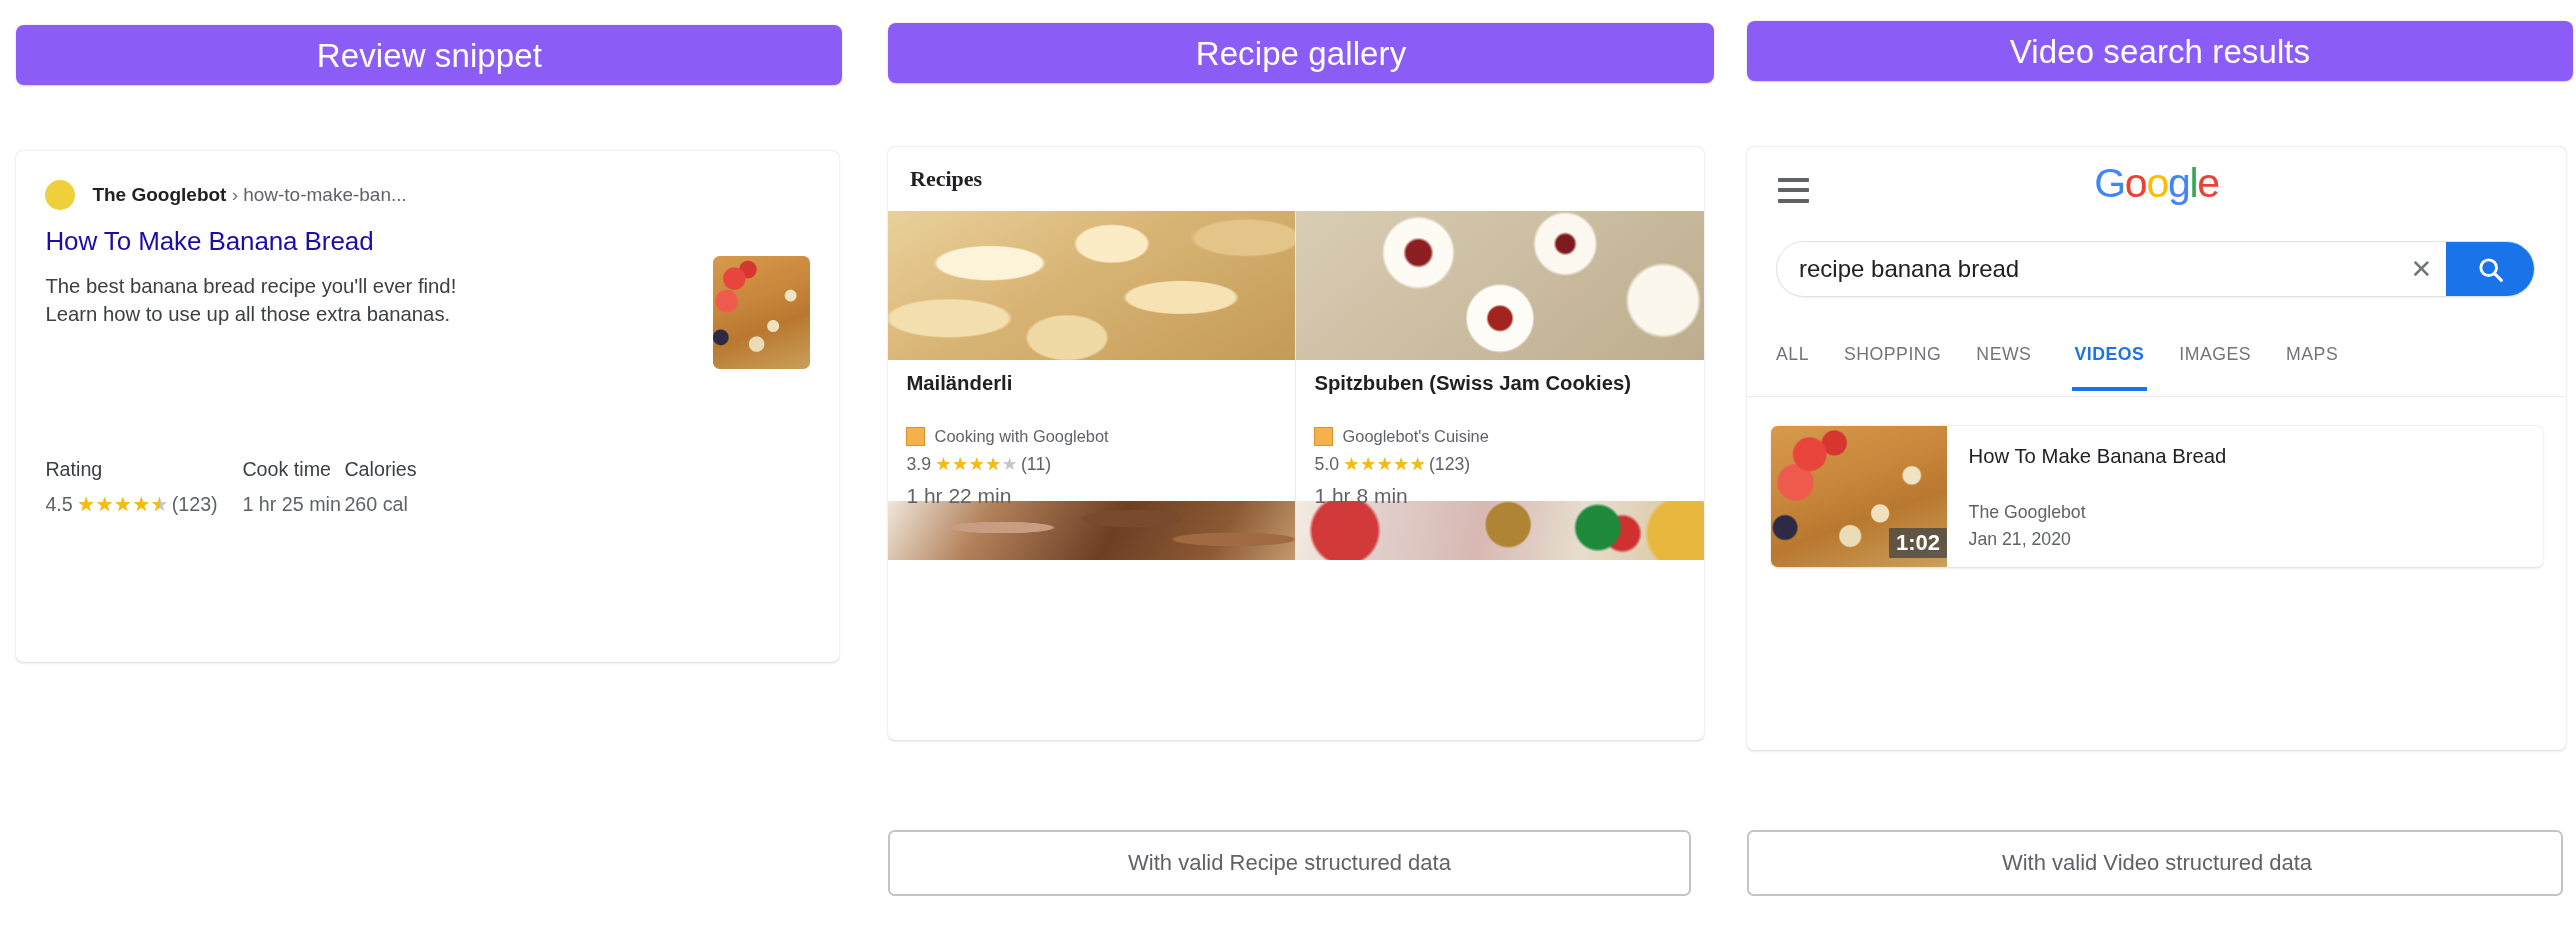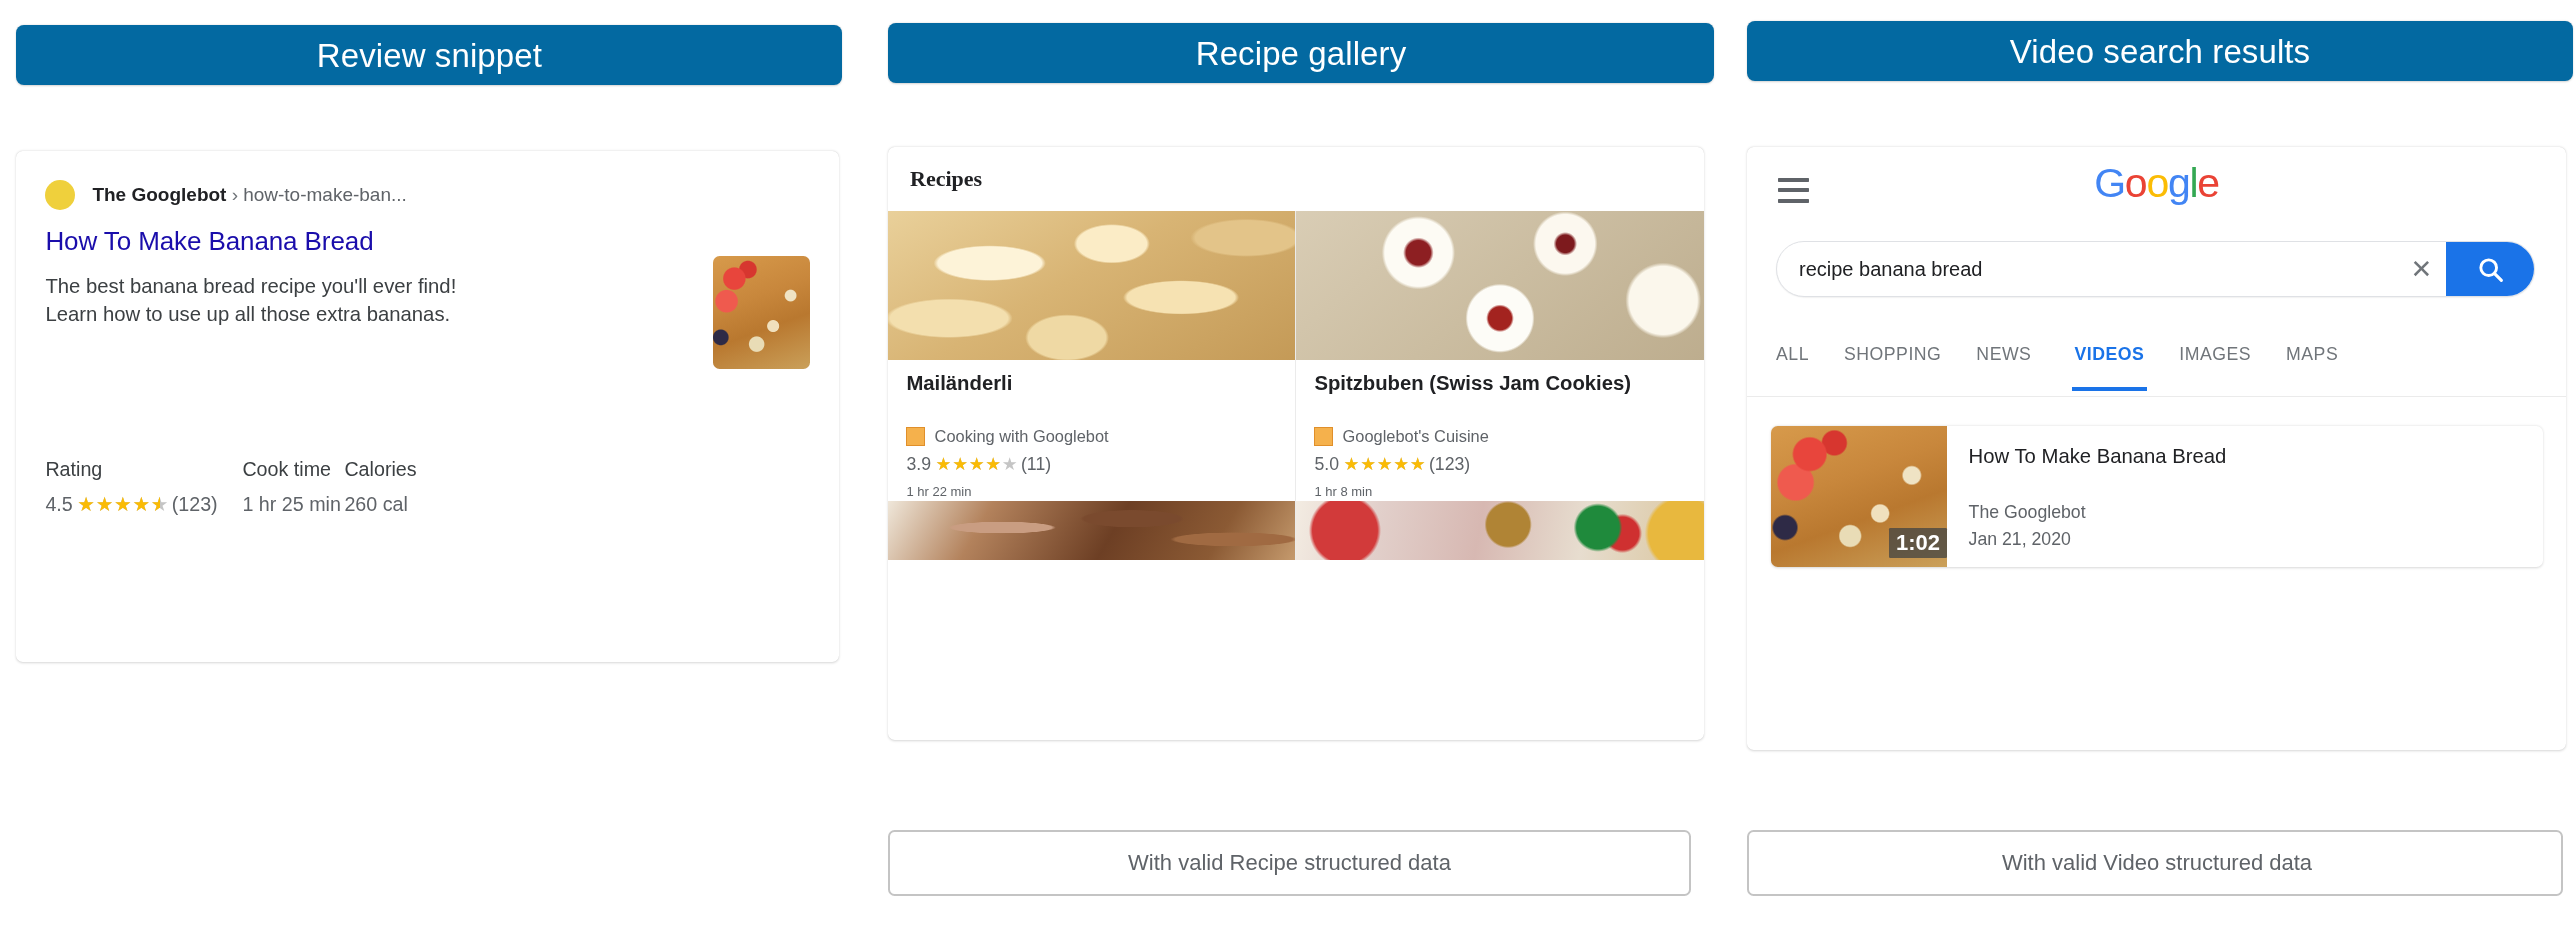--- a/index.html
+++ b/index.html
@@ -13,21 +13,21 @@
 
   
   .col{position:absolute;top:0;width:826px;height:948px;}
   .col-1{left:16.4px;}
   .col-2{left:888px;}
   .col-3{left:1747px;}
 
   
   .header-pill{
     position:absolute;left:0;top:25px;width:826px;height:60px;
-    background:#0369a1;border-radius:7.9px;
+    background:#8b5cf6;border-radius:7.9px;
     display:flex;align-items:center;justify-content:center;
     box-shadow:0 0.7px 2px rgba(0,0,0,.18);
   }
   .header-pill.h2{top:23px;}
   .header-pill.h3{top:21px;}
   .header-pill span{
     color:#ffffff;font-size:33px;font-weight:400;letter-spacing:0.1px;
     line-height:1;white-space:nowrap;
   }
 
@@ -94,21 +94,21 @@
   .rg-cell{width:50%;box-sizing:border-box;}
   .rg-cell.left{border-right:1.3px solid #ebebeb;}
   .rg-img{width:100%;height:149px;background-size:cover;background-position:center;}
   .rg-body{padding:10.5px 18.4px 11.8px 18.4px;box-sizing:border-box;height:141px;}
   .rg-title{font-size:20.3px;line-height:1.2;color:#202124;font-weight:700;min-height:50px;}
   .rg-src{display:flex;align-items:center;margin-top:6.6px;}
   .rg-fav{width:17px;height:17px;background:#f5b14c;border:0.7px solid #e08f2a;flex:0 0 auto;}
   .rg-src-name{margin-left:9.2px;font-size:16.4px;color:#5f6368;white-space:nowrap;}
   .rg-rating{display:flex;align-items:center;margin-top:7.9px;}
   .rg-rating .rating-num,.rg-rating .rating-count{font-size:17.7px;}
-  .rg-time{font-size:13px;color:#5f6368;margin-top:9.2px;}
+  .rg-time{font-size:21px;color:#5f6368;margin-top:9.2px;}
   .rg-img-bottom{width:100%;height:59px;background-size:cover;background-position:center top;}
 
   
   .vs-card{left:0;top:147px;width:819px;height:603px;}
   .vs-top{padding:22px 29px 0 29px;box-sizing:border-box;position:relative;height:79px;}
   .hamburger{position:absolute;left:31px;top:31px;width:31px;}
   .hamburger i{display:block;height:3.9px;background:#5f6368;border-radius:0.7px;margin-bottom:6.6px;}
   .hamburger i:last-child{margin-bottom:0;}
   .g-logo{
     position:absolute;left:50%;transform:translateX(-50%);top:15.7px;
@@ -117,21 +117,21 @@
   }
   .g-logo b{font-weight:400;font-family:"Liberation Sans", sans-serif;}
   .gl-b{color:#4285f4;} .gl-r{color:#ea4335;} .gl-y{color:#fbbc05;} .gl-g{color:#34a853;}
 
   .vs-search{
     position:absolute;left:29px;top:94px;width:759px;height:56px;
     border:0.7px solid #dfe1e5;border-radius:29px;background:#fff;
     box-shadow:0 0.7px 1.3px rgba(0,0,0,.07);
     display:flex;align-items:center;box-sizing:border-box;overflow:hidden;
   }
-  .vs-query{flex:1;padding-left:22px;font-size:20px;color:#202124;white-space:nowrap;}
+  .vs-query{flex:1;padding-left:22px;font-size:24px;color:#202124;white-space:nowrap;}
   .vs-clear{width:49px;text-align:center;font-size:26px;color:#70757a;line-height:1;}
   .vs-go{
     width:88px;height:100%;background:#1a73e8;
     display:flex;align-items:center;justify-content:center;flex:0 0 auto;
   }
   .vs-go svg{width:29px;height:29px;}
 
   .vs-tabs{
     position:absolute;left:0;right:0;top:190px;height:60px;
     border-bottom:1.3px solid #ebebeb;

